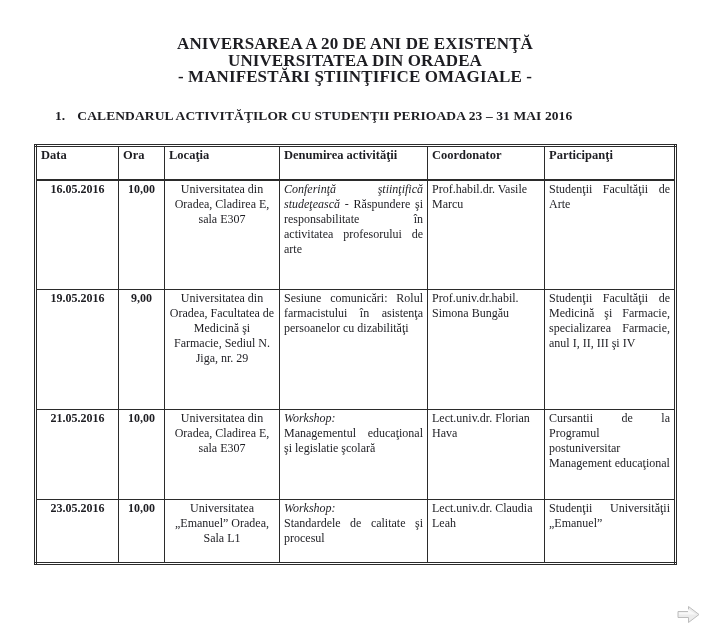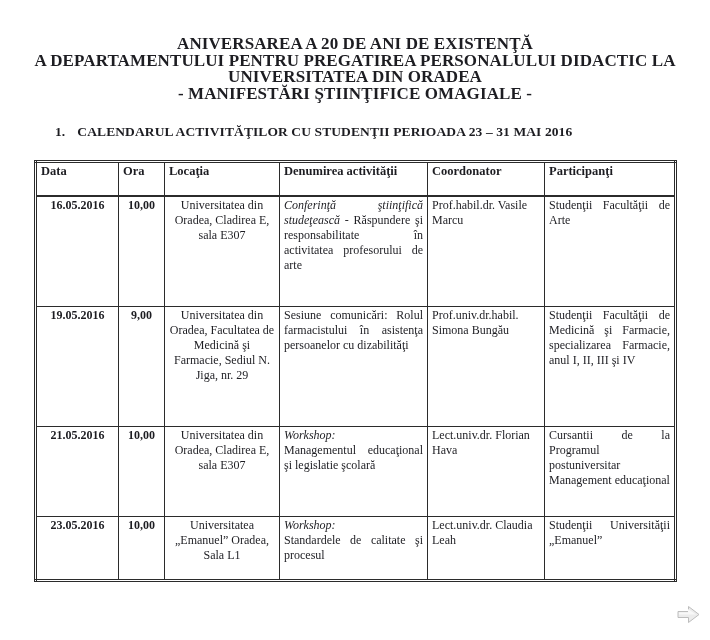--- a/index.html
+++ b/index.html
@@ -71,21 +71,20 @@
     cursor: pointer;
   }
 </style>
 </head>
 <body>
 
 <div class="page">
 
   <div class="title-block">
     <div class="title-line">ANIVERSAREA A 20 DE ANI DE EXISTENŢĂ</div>
-    <div class="title-line">A DEPARTAMENTULUI PENTRU PREGATIREA PERSONALULUI DIDACTIC LA</div>
     <div class="title-line">UNIVERSITATEA DIN ORADEA</div>
     <div class="title-line">- MANIFESTĂRI ŞTIINŢIFICE OMAGIALE -</div>
   </div>
 
   <div class="section-heading">
     <span class="num">1.</span><span>CALENDARUL ACTIVITĂŢILOR CU STUDENŢII PERIOADA 23 – 31 MAI 2016</span>
   </div>
 
   <table class="schedule">
     <colgroup>

